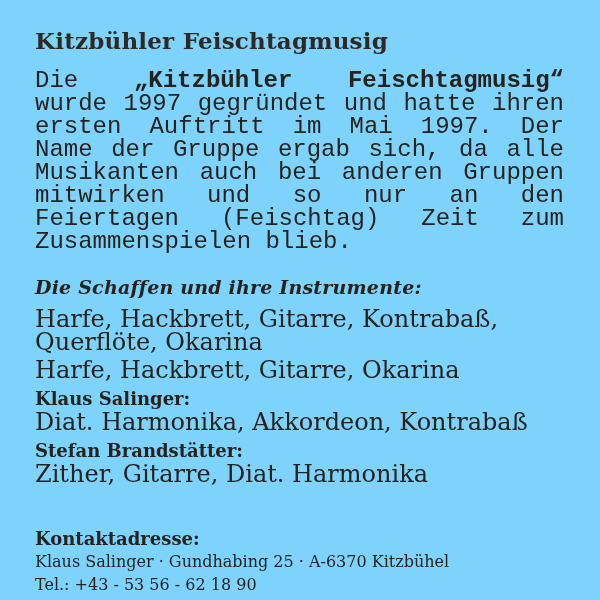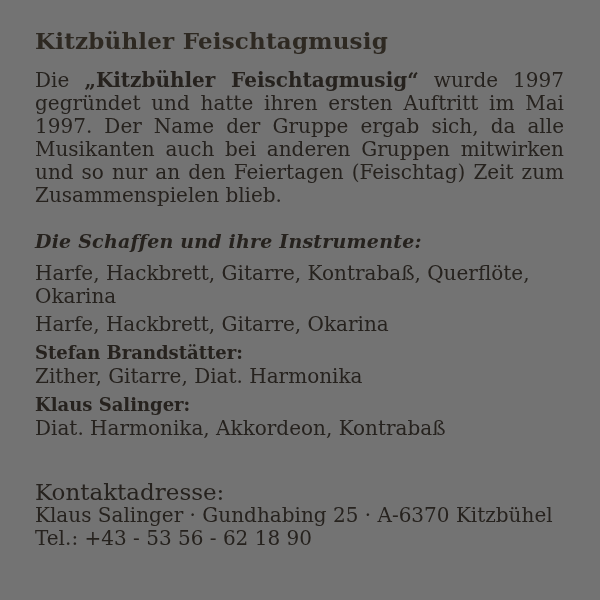--- a/index.html
+++ b/index.html
@@ -3,43 +3,44 @@
 <meta charset="utf-8">
 <style>
   html, body {
     margin: 0;
     padding: 0;
   }
   .page {
     position: relative;
     width: 600px;
     height: 600px;
-    background: #737373;
+    background: #7dd3fc;
     color: #26221e;
     font-family: "DejaVu Serif", "Liberation Serif", serif;
     overflow: hidden;
     box-sizing: border-box;
   }
   .content {
     padding: 27px 36px 0 35px;
   }
   .title {
     margin: 0 0 15px 0;
     font-size: 23px;
     line-height: 27px;
     font-weight: 700;
     color: #2e2922;
     letter-spacing: 0.2px;
   }
   .intro p {
     margin: 0;
-    font-size: 20px;
+    font-size: 24px;
     line-height: 23px;
     text-align: justify;
     color: #26221e;
+    font-family: Liberation Mono, monospace;
   }
   .band-name {
     font-weight: 700;
   }
   .section-heading {
     margin: 23px 0 9px 0;
     font-size: 19px;
     line-height: 23px;
     font-weight: 700;
     font-style: italic;
@@ -49,35 +50,35 @@
     margin: 0 0 5px 0;
   }
   .musician .name {
     display: block;
     font-size: 18px;
     line-height: 24px;
     font-weight: 700;
   }
   .musician .instruments {
     display: block;
-    font-size: 20px;
+    font-size: 24px;
     line-height: 23px;
   }
   .contact {
     margin-top: 41px;
   }
   .contact .contact-heading {
     display: block;
-    font-size: 23px;
+    font-size: 18px;
     line-height: 23px;
-    font-weight: 400;
+    font-weight: 700;
   }
   .contact .contact-line {
     display: block;
-    font-size: 20px;
+    font-size: 16px;
     line-height: 23px;
   }
 </style>
 </head>
 <body>
 
 <div class="page">
   <div class="content">
 
     <h1 class="title">Kitzbühler Feischtagmusig</h1>
@@ -89,26 +90,26 @@
     <h2 class="section-heading">Die Schaffen und ihre Instrumente:</h2>
 
     <div>
       <div class="musician">
         <span class="instruments">Harfe, Hackbrett, Gitarre, Kontrabaß, Querflöte, Okarina</span>
       </div>
       <div class="musician">
         <span class="instruments">Harfe, Hackbrett, Gitarre, Okarina</span>
       </div>
       <div class="musician">
+        <span class="name">Klaus Salinger:</span>
+        <span class="instruments">Diat. Harmonika, Akkordeon, Kontrabaß</span>
+      </div>
+      <div class="musician">
         <span class="name">Stefan Brandstätter:</span>
         <span class="instruments">Zither, Gitarre, Diat. Harmonika</span>
-      </div>
-      <div class="musician">
-        <span class="name">Klaus Salinger:</span>
-        <span class="instruments">Diat. Harmonika, Akkordeon, Kontrabaß</span>
       </div>
     </div>
 
     <div class="contact">
       <span class="contact-heading">Kontaktadresse:</span>
       <span class="contact-line">Klaus Salinger · Gundhabing 25 · A-6370 Kitzbühel</span>
       <span class="contact-line">Tel.: +43 - 53 56 - 62 18 90</span>
     </div>
 
   </div>

